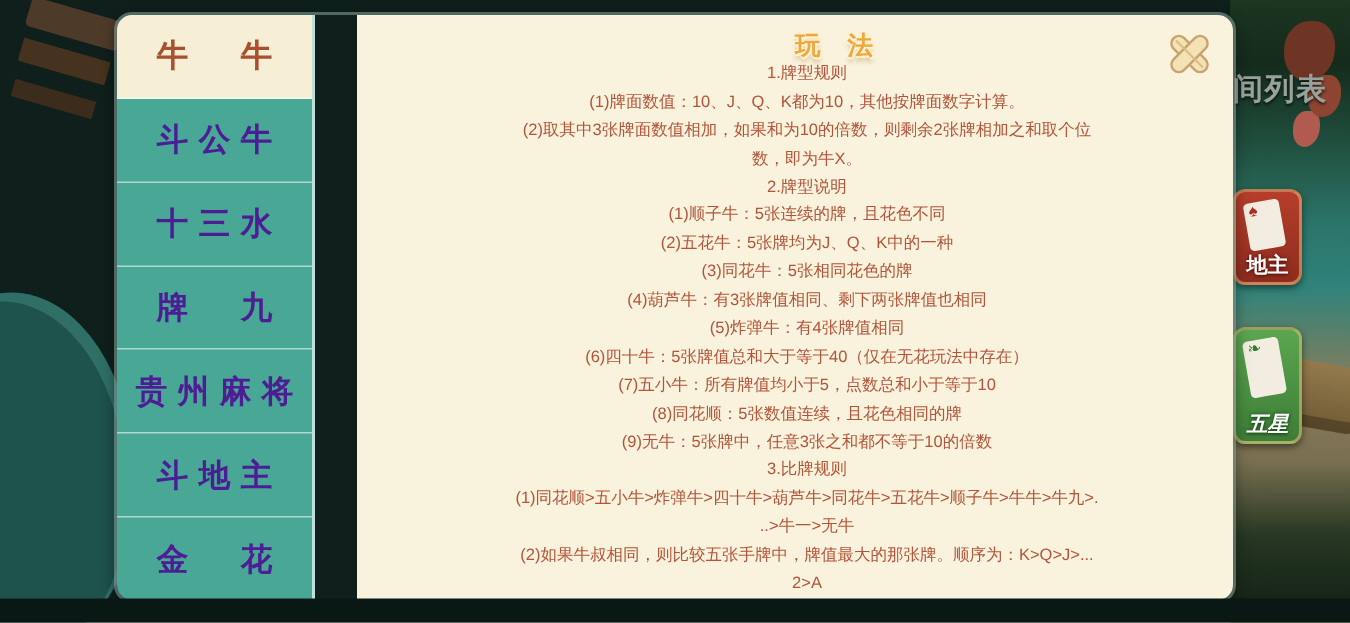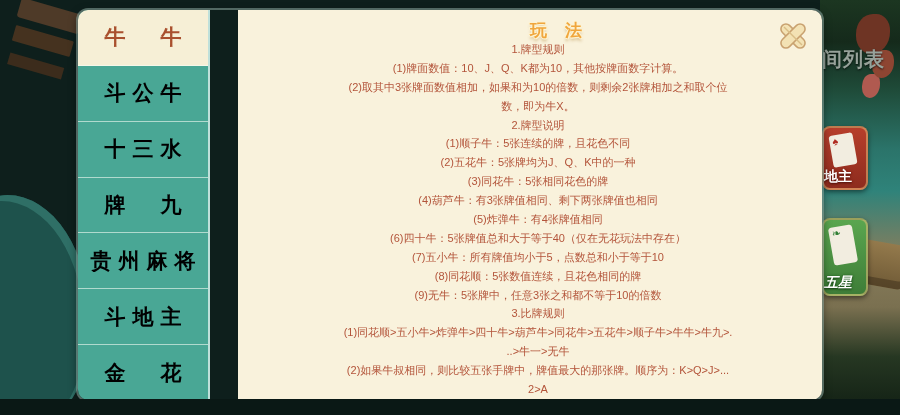--- a/index.html
+++ b/index.html
@@ -57,21 +57,21 @@
     background:linear-gradient(180deg,#b63e2b 0%,#8e2c1e 100%); }
   .game-card.green { top:218px; height:78px;
     background:linear-gradient(180deg,#5aa64f 0%,#3e7d38 100%); }
   .mini-card {
     position:absolute; left:7px; top:6px; width:24px; height:32px;
     background:#f2ede0; border-radius:3px; transform:rotate(-10deg);
     font-size:11px; line-height:13px; padding-left:3px; color:#b02a20;
   }
   .game-card.green .mini-card { color:#2e7d32; height:38px; }
   .game-card-label {
-    position:absolute; left:0; right:0; bottom:2px; 
+    position:absolute; left:0; right:0; bottom:2px; text-align:center;
     font-size:14px; font-weight:bold; color:#fff;
     text-shadow:0 0 3px rgba(120,20,10,.9), 0 1px 2px rgba(0,0,0,.6);
     white-space:nowrap;
   }
   .game-card.green .game-card-label { text-shadow:0 0 3px rgba(20,90,20,.9), 0 1px 2px rgba(0,0,0,.6);font-style:italic; }
   .plank-shape {
     position:absolute; left:830px; top:240px; width:76px; height:44px;
     background:linear-gradient(180deg,#947a4c,#6f5a36);
     transform:rotate(10deg); border-radius:5px; z-index:1;
     box-shadow:inset 0 -8px 0 0 rgba(60,45,25,.5);
@@ -87,21 +87,21 @@
     border-radius:10px; overflow:hidden; display:flex; z-index:5;
     box-shadow:0 0 0 2px rgba(140,170,160,.55), 0 3px 10px rgba(0,0,0,.55);
     gap:28px;
   }
   .sidebar {
     width:132px; background:#49a795; display:flex; flex-direction:column;
     border-right:2px solid rgba(255,255,255,.65);
   }
   .side-item {
     flex:1 1 0; display:flex; align-items:center; justify-content:center;
-    font-size:21px; font-weight:bold; color:#000000;
+    font-size:21px; font-weight:bold; color:#4c1d95;
     letter-spacing:7px; padding-left:7px;
     cursor:pointer; white-space:pre;
   }
   .side-item:not(:last-child) { border-bottom:1px solid rgba(245,252,245,.6); }
   .side-item.selected { background:#f6efd6; color:#a9502e; }
 
   .content { flex:1 1 auto; position:relative; background:#f9f2dc; }
   .panel-title {
     position:absolute; left:0; right:0; top:9px; text-align:center;
     transform:translateX(26px);

